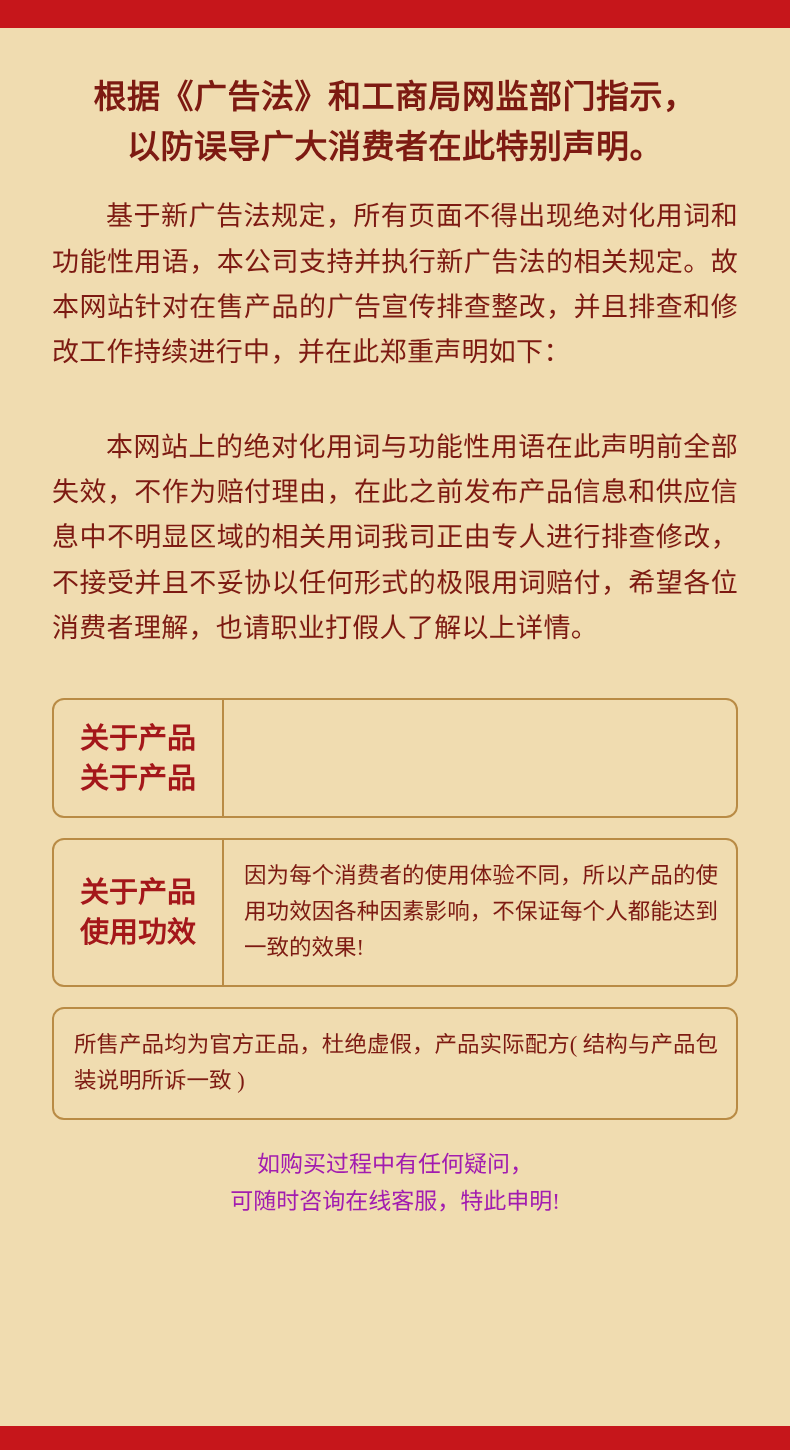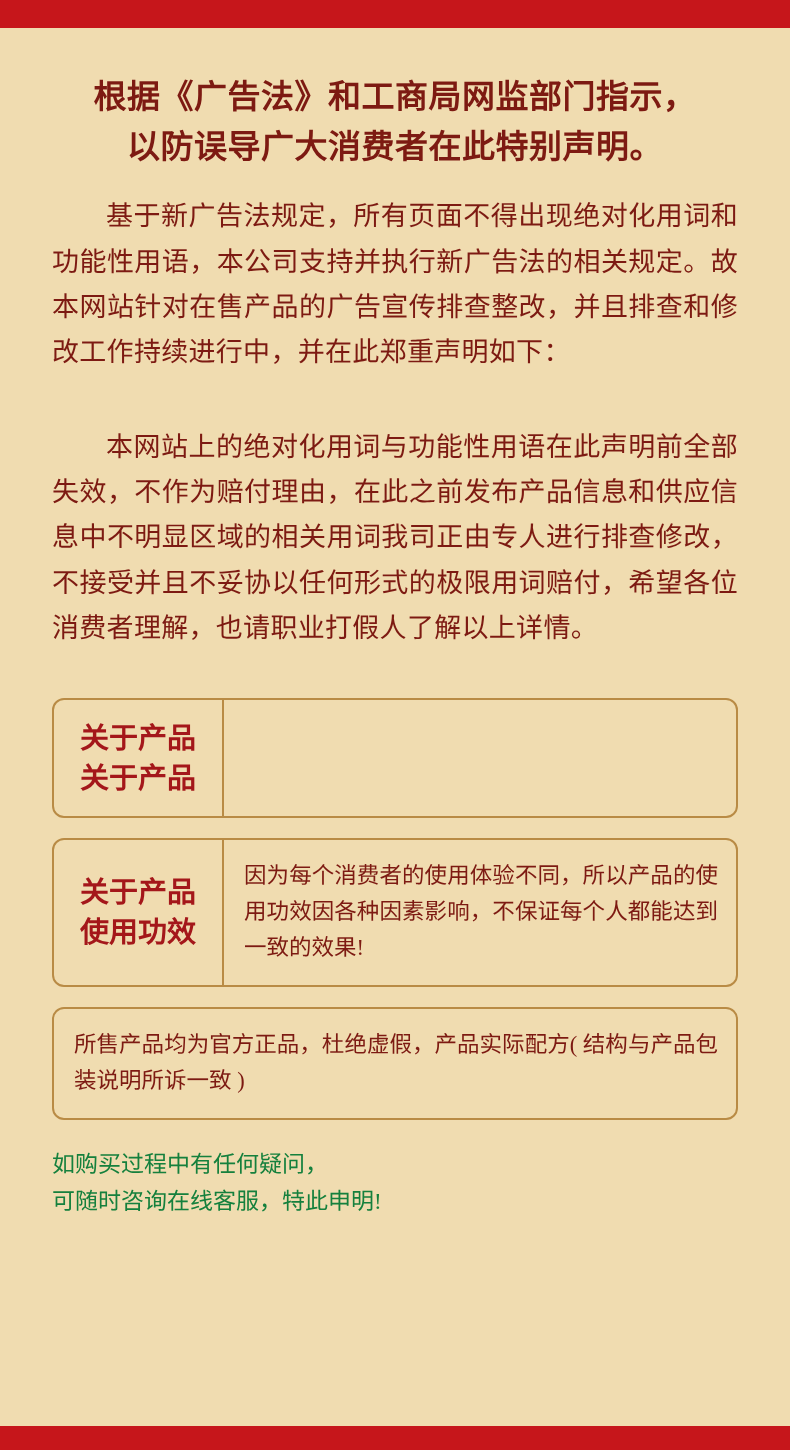--- a/index.html
+++ b/index.html
@@ -106,21 +106,22 @@
     text-align: justify;
     text-justify: inter-ideograph;
     box-sizing: border-box;
     display: flex;
     align-items: center;
   }
   .card-body span { display: block; }
 
   .footer {
     margin-top: 26px;
-    color: #15803d;
+    text-align: center;
+    color: #a21caf;
     font-size: 23px;
     line-height: 1.62;
   }
   .footer .f-line { display: block; }
 </style>
 </head>
 <body>
 
 <div class="page">
 

